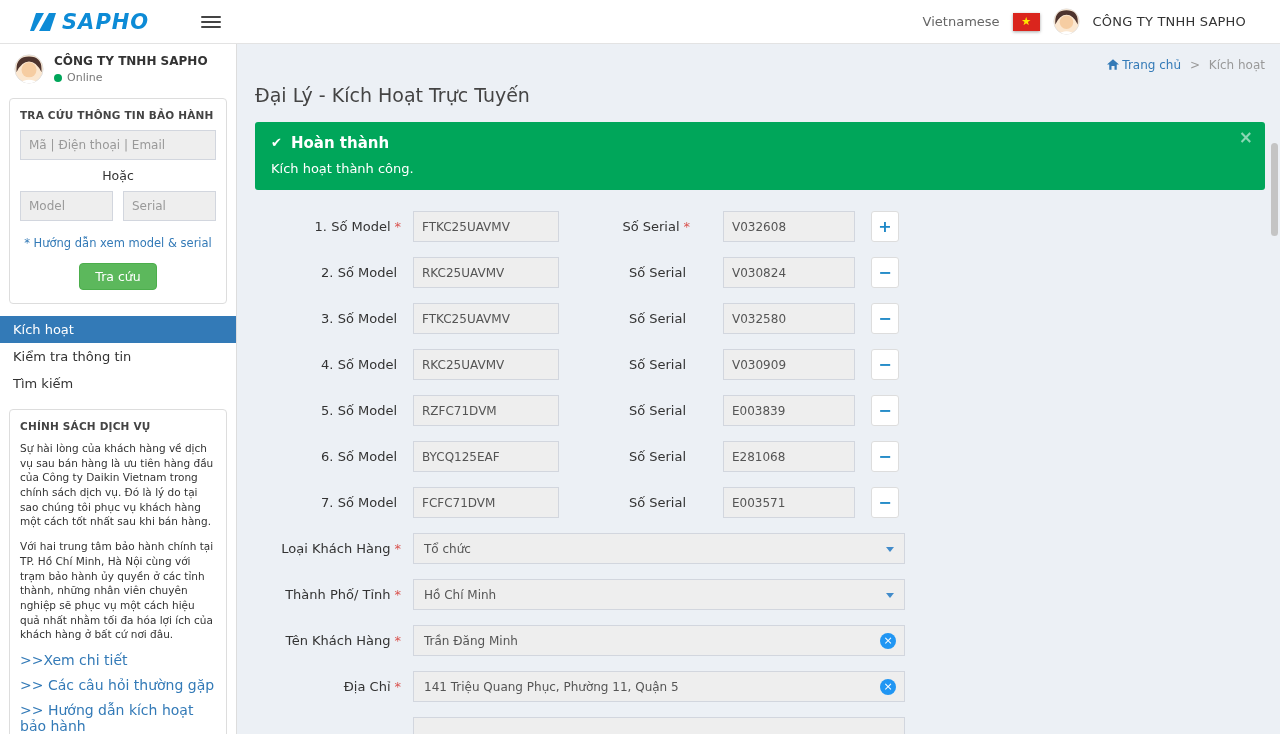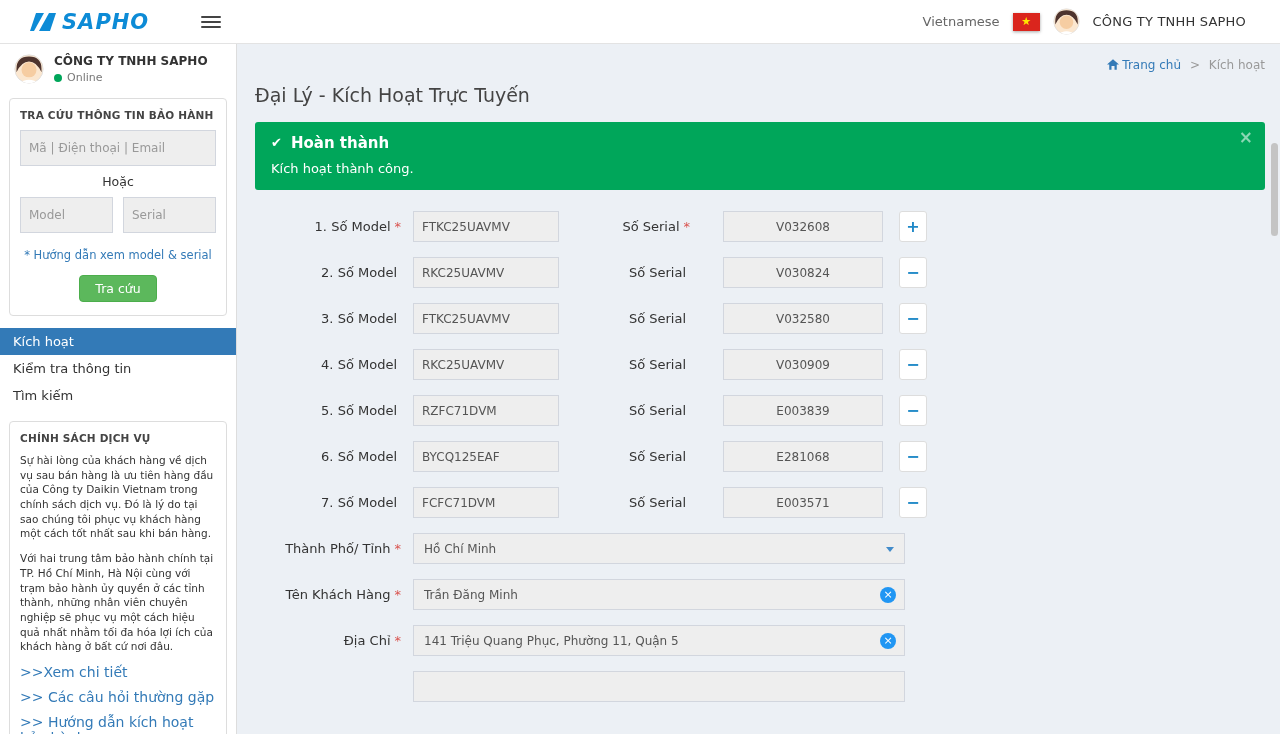--- a/index.html
+++ b/index.html
@@ -25,21 +25,21 @@
   
   .sidebar { position:absolute; top:44px; left:0; width:237px; bottom:0; background:#fff; border-right:1px solid #ddd; overflow:hidden; z-index:4; }
   .user-card { display:flex; align-items:center; gap:10px; padding:10px 14px 8px; }
   .user-card .avatar { width:30px; height:30px; }
   .user-name { font-size:12px; font-weight:bold; color:#333; }
   .user-status { font-size:11px; color:#777; margin-top:3px; display:flex; align-items:center; gap:5px; }
   .dot { width:8px; height:8px; border-radius:50%; background:#00a65a; display:inline-block; }
 
   .side-card { margin:6px 9px 1px; border:1px solid #ddd; border-radius:4px; background:#fff; padding:10px; }
   .side-heading { font-size:10.5px; font-weight:bold; color:#444; letter-spacing:.2px; margin-bottom:9px; }
-  .side-input { width:100%; height:36px; background:#eee; border:1px solid #d2d6de; padding:0 8px; font-size:12px; color:#1d4ed8; font-family:inherit; }
+  .side-input { width:100%; height:30px; background:#eee; border:1px solid #d2d6de; padding:0 8px; font-size:12px; color:#1d4ed8; font-family:inherit; }
   .side-input::placeholder { color:#999; }
   .or-text { text-align:center; font-size:12.5px; color:#333; margin:8px 0; }
   .ms-row { display:flex; gap:10px; }
   .ms-row .side-input { width:50%; }
   .guide-link { display:block; text-align:center; color:#337ab7; font-size:11.5px; margin:15px 0 4px; text-decoration:none; cursor:pointer; }
   .tra-cuu { display:block; margin:13px auto 3px; background:#5cb85c; border:1px solid #4cae4c; color:#fff; border-radius:4px; font-size:12.5px; padding:5px 15px; cursor:pointer; font-family:inherit; }
 
   .side-menu { margin-top:12px; }
   .menu-item { padding:6px 13px; font-size:13px; color:#333; cursor:pointer; }
   .menu-item.active { background:#337ab7; color:#fff; }
@@ -60,21 +60,21 @@
   .alert-title { font-size:15px; font-weight:bold; display:flex; align-items:center; gap:9px; line-height:1.2; }
   .alert-check { font-size:13px; }
   .alert-msg { font-size:13px; margin-top:9px; }
   .alert-close { position:absolute; top:7px; right:12px; font-size:17px; font-weight:bold; color:rgba(255,255,255,.55); cursor:pointer; line-height:1; }
 
   .device-row, .field-row { display:flex; align-items:center; margin-bottom:15px; }
   .dlabel { width:158px; padding-right:12px; text-align:right; font-size:13px; color:#333; flex:none; }
   .slabel { width:164px; padding-right:33px; text-align:right; font-size:13px; color:#333; flex:none; }
   .req { color:#d9534f; margin-left:4px; }
   .dinput { width:146px; height:31px; background:#eee; border:1px solid #d2d6de; padding:0 8px; font-size:12px; color:#555; flex:none; font-family:inherit; }
-  .dinput.serial { width:160px;text-align:center; }
+  .dinput.serial { width:132px; }
   .rowbtn { margin-left:16px; width:28px; height:31px; background:#fff; border:1px solid #ddd; border-radius:3px; color:#1e88c7; font-size:16px; font-weight:bold; line-height:1; cursor:pointer; flex:none; font-family:inherit; }
 
   .flabel { width:158px; padding-right:12px; text-align:right; font-size:13px; color:#333; flex:none; }
   .fcontrol { position:relative; width:492px; height:31px; background:#eee; border:1px solid #d2d6de; display:flex; align-items:center; padding:0 30px 0 10px; font-size:12px; color:#555; cursor:pointer; }
   .caret { position:absolute; right:10px; top:13px; width:0; height:0; border-left:4px solid transparent; border-right:4px solid transparent; border-top:5px solid #428bca; }
   .clear-icon { position:absolute; right:8px; top:7px; width:16px; height:16px; border-radius:50%; background:#2196f3; color:#fff; font-size:11px; line-height:16px; text-align:center; cursor:pointer; }
 
   
   .scroll-thumb { position:absolute; right:2px; top:143px; width:7px; height:93px; background:#c4c4c4; border-radius:4px; z-index:9; cursor:pointer; }
 </style>
@@ -236,20 +236,27 @@
   </div>
   <div class="device-row">
     <div class="dlabel"><span>7. Số Model</span><span class="req"></span></div>
     <input class="dinput" readonly="" value="FCFC71DVM" style="">
     <div class="slabel"><span>Số Serial</span><span class="req"></span></div>
     <input class="dinput serial" readonly="" value="E003571" style="">
     <button class="rowbtn">−</button>
   </div>
 
   <div class="field-row">
+    <div class="flabel"><span>Loại Khách Hàng</span><span class="req">*</span></div>
+    <div class="fcontrol">
+      <span>Tổ chức</span>
+      <span class="caret"></span>
+    </div>
+  </div>
+  <div class="field-row">
     <div class="flabel"><span>Thành Phố/ Tỉnh</span><span class="req">*</span></div>
     <div class="fcontrol">
       <span>Hồ Chí Minh</span>
       <span class="caret"></span>
     </div>
   </div>
   <div class="field-row">
     <div class="flabel"><span>Tên Khách Hàng</span><span class="req">*</span></div>
     <div class="fcontrol">
       <span>Trần Đăng Minh</span>

